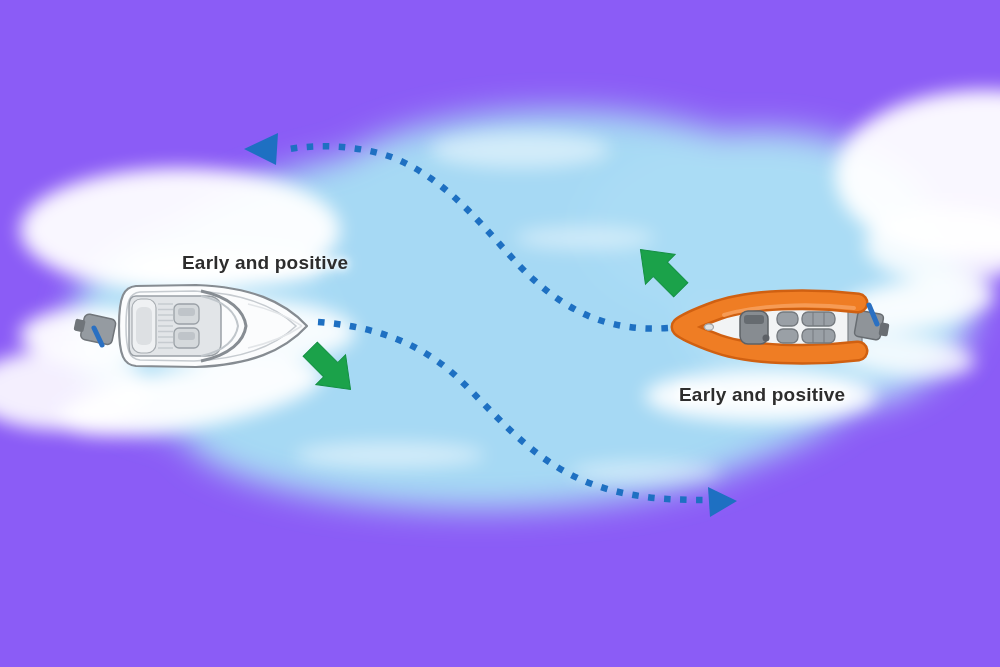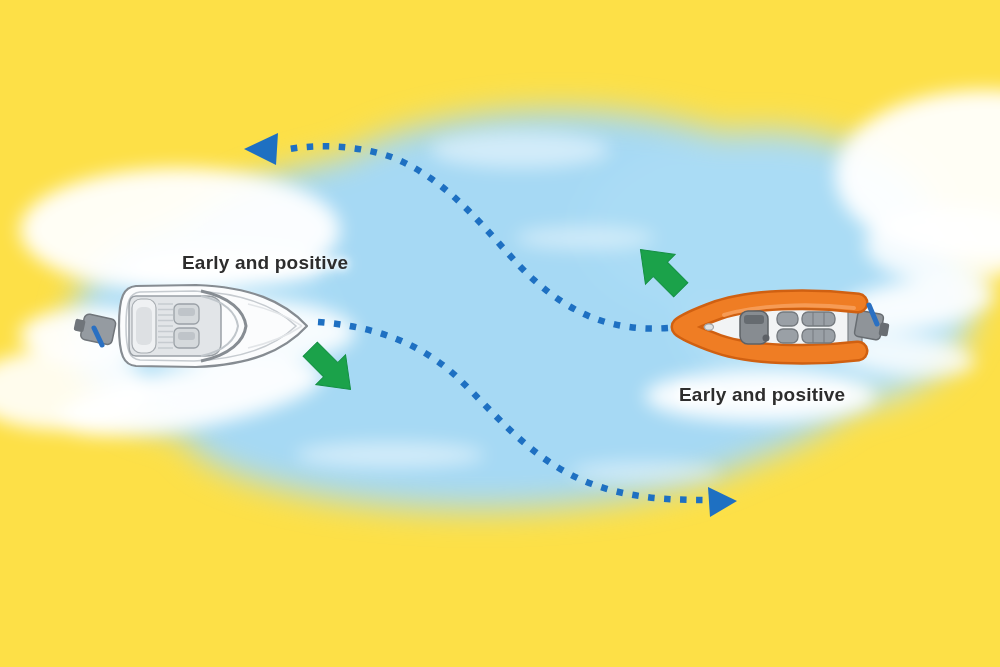--- a/index.html
+++ b/index.html
@@ -1,19 +1,19 @@
 <!DOCTYPE html>
 <html><head>
 <meta charset="utf-8">
 <style>
   html,body{margin:0;padding:0;background:#ffffff;}
   .canvas{
     position:relative;
     width:1000px;height:667px;
-    background:#fde047;
+    background:#8b5cf6;
     overflow:hidden;
     font-family:"Liberation Sans", sans-serif;
   }
   .scene-svg{position:absolute;left:0;top:0;}
   .label{
     position:absolute;
     font-size:19px;
     font-weight:600;
     color:#2d2d2d;
     letter-spacing:.2px;

